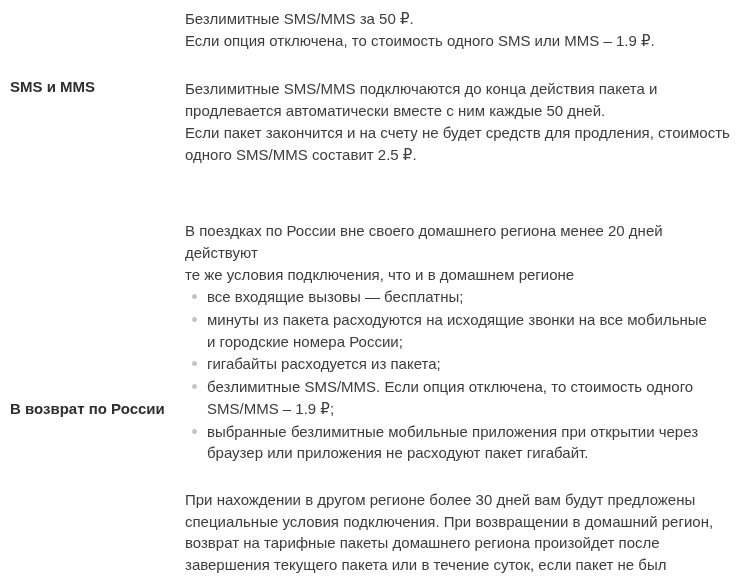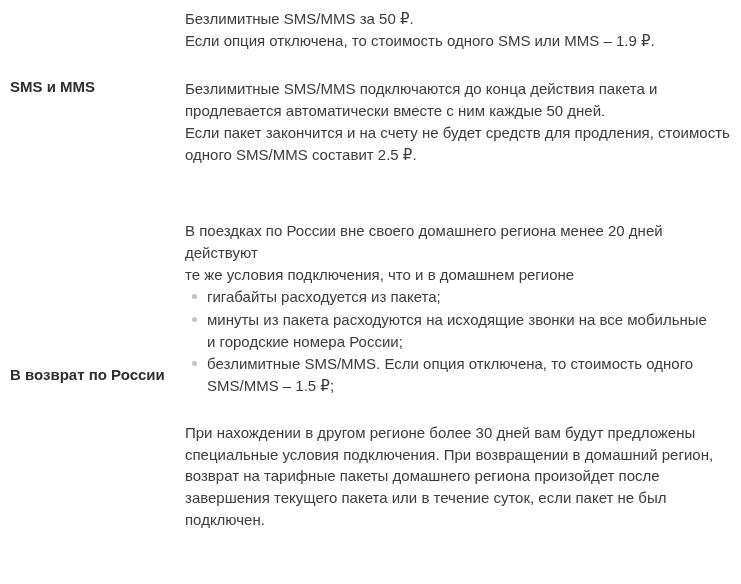--- a/index.html
+++ b/index.html
@@ -91,34 +91,40 @@
   </div>
 
   <div class="row">
     <div class="row-label">В возврат по России</div>
     <div class="row-content">
       <p class="para">В поездках по России вне своего домашнего региона менее 20 дней действуют
 те же условия подключения, что и в домашнем регионе</p>
       <ul class="bullets">
         <li>
           <span class="dot"></span>
-        </li>
-        <li>
-          <span class="dot"></span>
-          <span class="li-text">гигабайты расходуется из пакета;</span>
+          <span class="li-text">все входящие вызовы — бесплатны;</span>
         </li>
         <li>
           <span class="dot"></span>
           <span class="li-text">минуты из пакета расходуются на исходящие звонки на все мобильные
 и городские номера России;</span>
         </li>
         <li>
           <span class="dot"></span>
+          <span class="li-text">гигабайты расходуется из пакета;</span>
+        </li>
+        <li>
+          <span class="dot"></span>
           <span class="li-text">безлимитные SMS/MMS. Если опция отключена, то стоимость одного
-SMS/MMS – 1.5 ₽;</span>
+SMS/MMS – 1.9 ₽;</span>
+        </li>
+        <li>
+          <span class="dot"></span>
+          <span class="li-text">выбранные безлимитные мобильные приложения при открытии через
+браузер или приложения не расходуют пакет гигабайт.</span>
         </li>
       </ul>
       <p class="para">При нахождении в другом регионе более 30 дней вам будут предложены
 специальные условия подключения. При возвращении в домашний регион,
 возврат на тарифные пакеты домашнего региона произойдет после
 завершения текущего пакета или в течение суток, если пакет не был
 подключен.</p>
     </div>
   </div>
 

